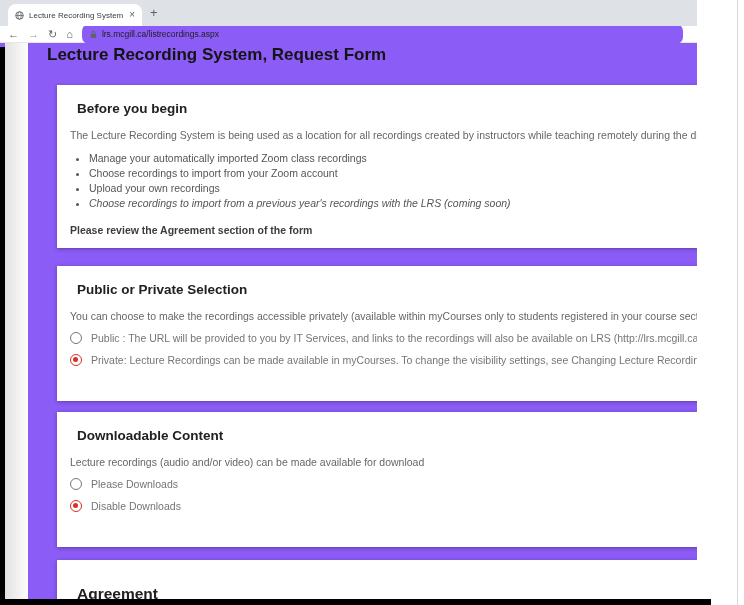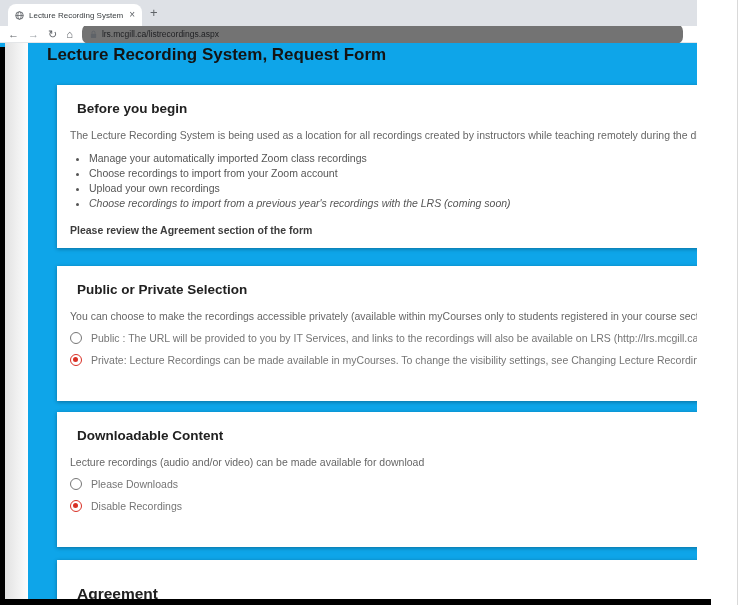--- a/index.html
+++ b/index.html
@@ -24,27 +24,27 @@
   .newtab { position:absolute; left:150px; top:5px; font-size:13px; color:#5f6368; }
   .favicon-globe svg { display:block; }
 
   .toolbar {
     height:17px; background:#fff; display:flex; align-items:center;
     padding:0 8px; gap:9px; border-bottom:1px solid #e4e6e8;
   }
   .nav-ic { color:#5f6368; font-size:11px; line-height:1; }
   .nav-ic.dim { color:#9aa0a6; }
   .omnibox {
-    flex:1; height:13px; margin-right:6px; background:#737373; border-radius:7px;
+    flex:1; height:13px; margin-right:6px; background:#8b5cf6; border-radius:7px;
     display:flex; align-items:center; padding:10px 8px; gap:5px; overflow:hidden;
   }
   .url { font-size:8.5px; color:#202124; white-space:nowrap; }
 
   
-  .page { position:absolute; left:0; top:43px; width:697px; height:562px; background:#0ea5e9; overflow:hidden; }
+  .page { position:absolute; left:0; top:43px; width:697px; height:562px; background:#8b5cf6; overflow:hidden; }
   .page-title { position:absolute; left:47px; top:2px; font-size:17px; font-weight:bold; color:#141414; white-space:nowrap; }
 
   .card {
     position:absolute; left:57px; width:748px; background:#fff;
     box-shadow:0 1px 4px rgba(0,0,0,0.32); overflow:hidden;
   }
   .card-1 { top:42px;  height:163px; }
   .card-2 { top:223px; height:135px; }
   .card-3 { top:369px; height:135px; }
   .card-4 { top:517px; height:120px; }
@@ -136,21 +136,21 @@
 
     <div class="card card-3">
       <h3>Downloadable Content</h3>
       <p>Lecture recordings (audio and/or video) can be made available for download</p>
       <div class="radio-row">
         <span class="radio"></span>
         <span class="radio-label">Please Downloads</span>
       </div>
       <div class="radio-row">
         <span class="radio sel"></span>
-        <span class="radio-label">Disable Recordings</span>
+        <span class="radio-label">Disable Downloads</span>
       </div>
     </div>
 
     <div class="card card-4">
       <h3>Agreement</h3>
     </div>
   </div>
 </div>
 
 <div class="left-shade"></div>

